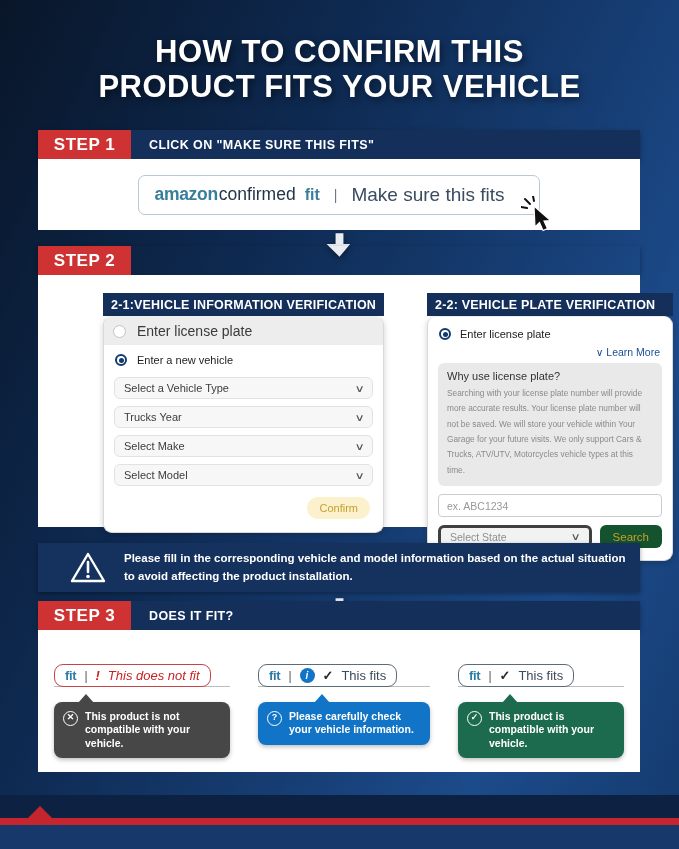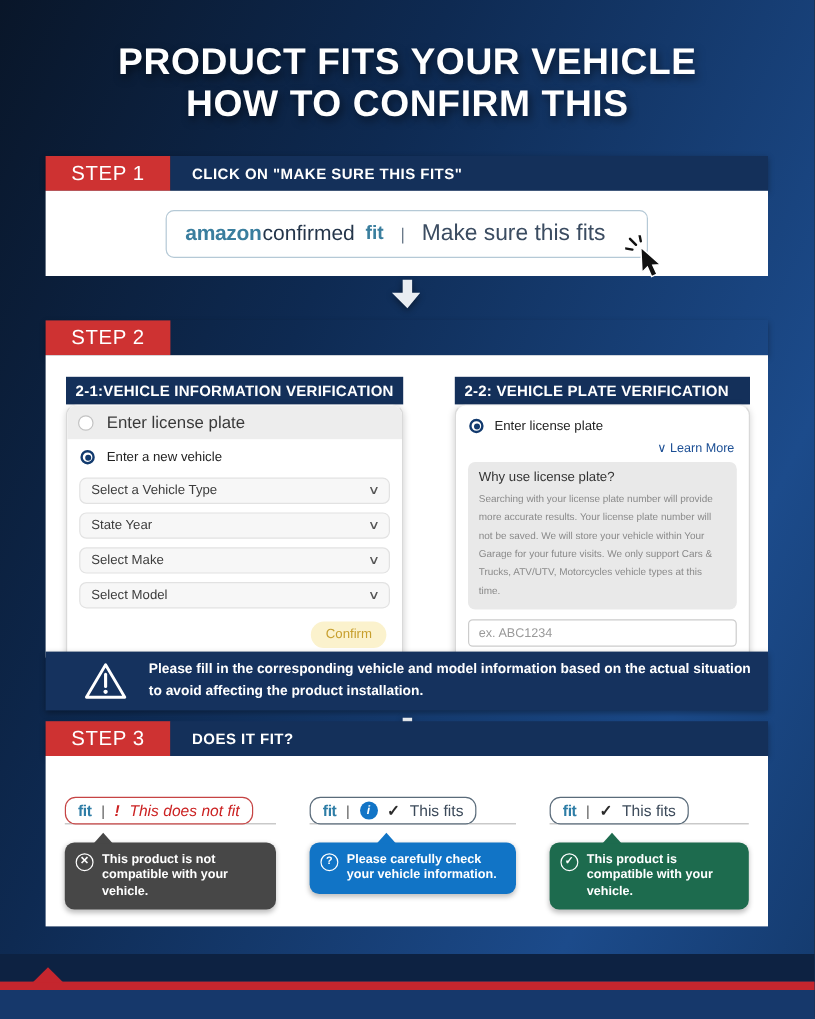--- a/index.html
+++ b/index.html
@@ -12,21 +12,21 @@
   
   .title {
     position:absolute; top:34px; left:0; right:0; text-align:center;
     color:#fff; font-size:31px; font-weight:800; line-height:1.14; letter-spacing:.5px;
     text-shadow:2px 3px 7px rgba(0,0,0,.5);
   }
   
   .section { position:absolute; left:38px; width:602px; }
   .step-header { display:flex; height:29px; box-shadow:0 2px 5px rgba(0,0,0,.35); }
   .step-badge {
-    width:104px; background:#ce3232; color:#fff; font-size:17px; font-weight:400;
+    width:93px; background:#ce3232; color:#fff; font-size:17px; font-weight:700;
     display:flex; align-items:center; justify-content:center; letter-spacing:.5px; flex:none;
   }
   .step-heading {
     flex:1; background:#14305a; color:#fff; font-size:12.5px; font-weight:700;
     display:flex; align-items:center; padding-left:18px; letter-spacing:.4px;
   }
   .panel { background:#fff; position:relative; }
   
   .s1-panel { height:71px; display:flex; align-items:center; justify-content:center; }
   .fit-widget {
@@ -36,21 +36,21 @@
   .fw-amazon { color:#3a7e9e; font-weight:700; font-size:17.5px; letter-spacing:-.3px; }
   .fw-confirmed { color:#24354a; font-size:17.5px; margin-left:1px; }
   .fw-fit { color:#3a7e9e; font-weight:700; font-size:16px; margin-left:9px; }
   .fw-div { color:#6b7a8a; font-size:14px; margin:0 14px; }
   .fw-link { color:#3b4c61; font-size:19px; }
   .cursor-icon { position:absolute; right:-16px; bottom:-22px; }
   
   .down-arrow { position:absolute; left:326px; filter:drop-shadow(0 2px 3px rgba(0,0,0,.45)); }
   
   .s2-panel { height:252px; }
-  .card { position:absolute; top:18px; }
+  .card { position:absolute; top:18px;margin-left:48px; }
   .card-l { left:17px; width:281px; }
   .card-r { left:312px; width:275px;padding-left:29px; }
   .card-header {
     background:#14305a; color:#fff; font-size:12.5px; font-weight:700;
     height:23px; display:flex; align-items:center; padding-left:8px; letter-spacing:.2px;
   }
   .card-body {
     background:#fff; border:1px solid #d9d9d9; border-radius:9px; border-top-color:#eee;
     box-shadow:0 2px 6px rgba(0,0,0,.18); overflow:hidden;
   }
@@ -142,22 +142,22 @@
     border-left:13px solid transparent; border-right:13px solid transparent; border-bottom:13px solid #c5262e;
   }
   .bottom-fill { position:absolute; left:0; right:0; top:825px; height:24px; background:#16386b; }
 </style>
 </head>
 <body>
 
 <div class="page">
 
   <div class="title">
+    <div>HOW TO CONFIRM THIS</div>
     <div>PRODUCT FITS YOUR VEHICLE</div>
-    <div>HOW TO CONFIRM THIS</div>
   </div>
 
   <div class="section" style="top:130px">
     <div class="step-header">
       <div class="step-badge">STEP 1</div>
       <div class="step-heading">CLICK ON "MAKE SURE THIS FITS"</div>
     </div>
     <div class="panel s1-panel">
       <div class="fit-widget">
         <span class="fw-amazon">amazon</span>
@@ -174,21 +174,21 @@
           <path d="M13 10 L14 31 L18.5 26.5 L22 34.5 L26.5 32.5 L23 25 L29.5 24.5 Z" fill="#111" stroke="#fff" stroke-width="1.2"></path>
         </svg>
       </div>
     </div>
   </div>
 
   <svg class="down-arrow" style="top:232px" width="27" height="26" viewBox="0 0 24 23">
     <path d="M8.5 1 h7 v9.5 h6 L12 22 L0.5 10.5 h8 Z" fill="#e9edf2"></path>
   </svg>
 
-  <div class="section" style="top:267px">
+  <div class="section" style="top:246px">
     <div class="step-header">
       <div class="step-badge">STEP 2</div>
     </div>
     <div class="panel s2-panel">
 
       <div class="card card-l">
         <div class="card-header">2-1:VEHICLE INFORMATION VERIFICATION</div>
         <div class="card-body">
           <div class="plate-row-big">
             <span class="radio"></span>
@@ -196,21 +196,21 @@
           </div>
           <div class="newveh-row">
             <span class="radio sel"></span>
             <span class="lbl">Enter a new vehicle</span>
           </div>
           <div class="dd">
             <span>Select a Vehicle Type</span>
             <span class="chev">∨</span>
           </div>
           <div class="dd">
-            <span>State Year</span>
+            <span>Trucks Year</span>
             <span class="chev">∨</span>
           </div>
           <div class="dd">
             <span>Select Make</span>
             <span class="chev">∨</span>
           </div>
           <div class="dd">
             <span>Select Model</span>
             <span class="chev">∨</span>
           </div>

